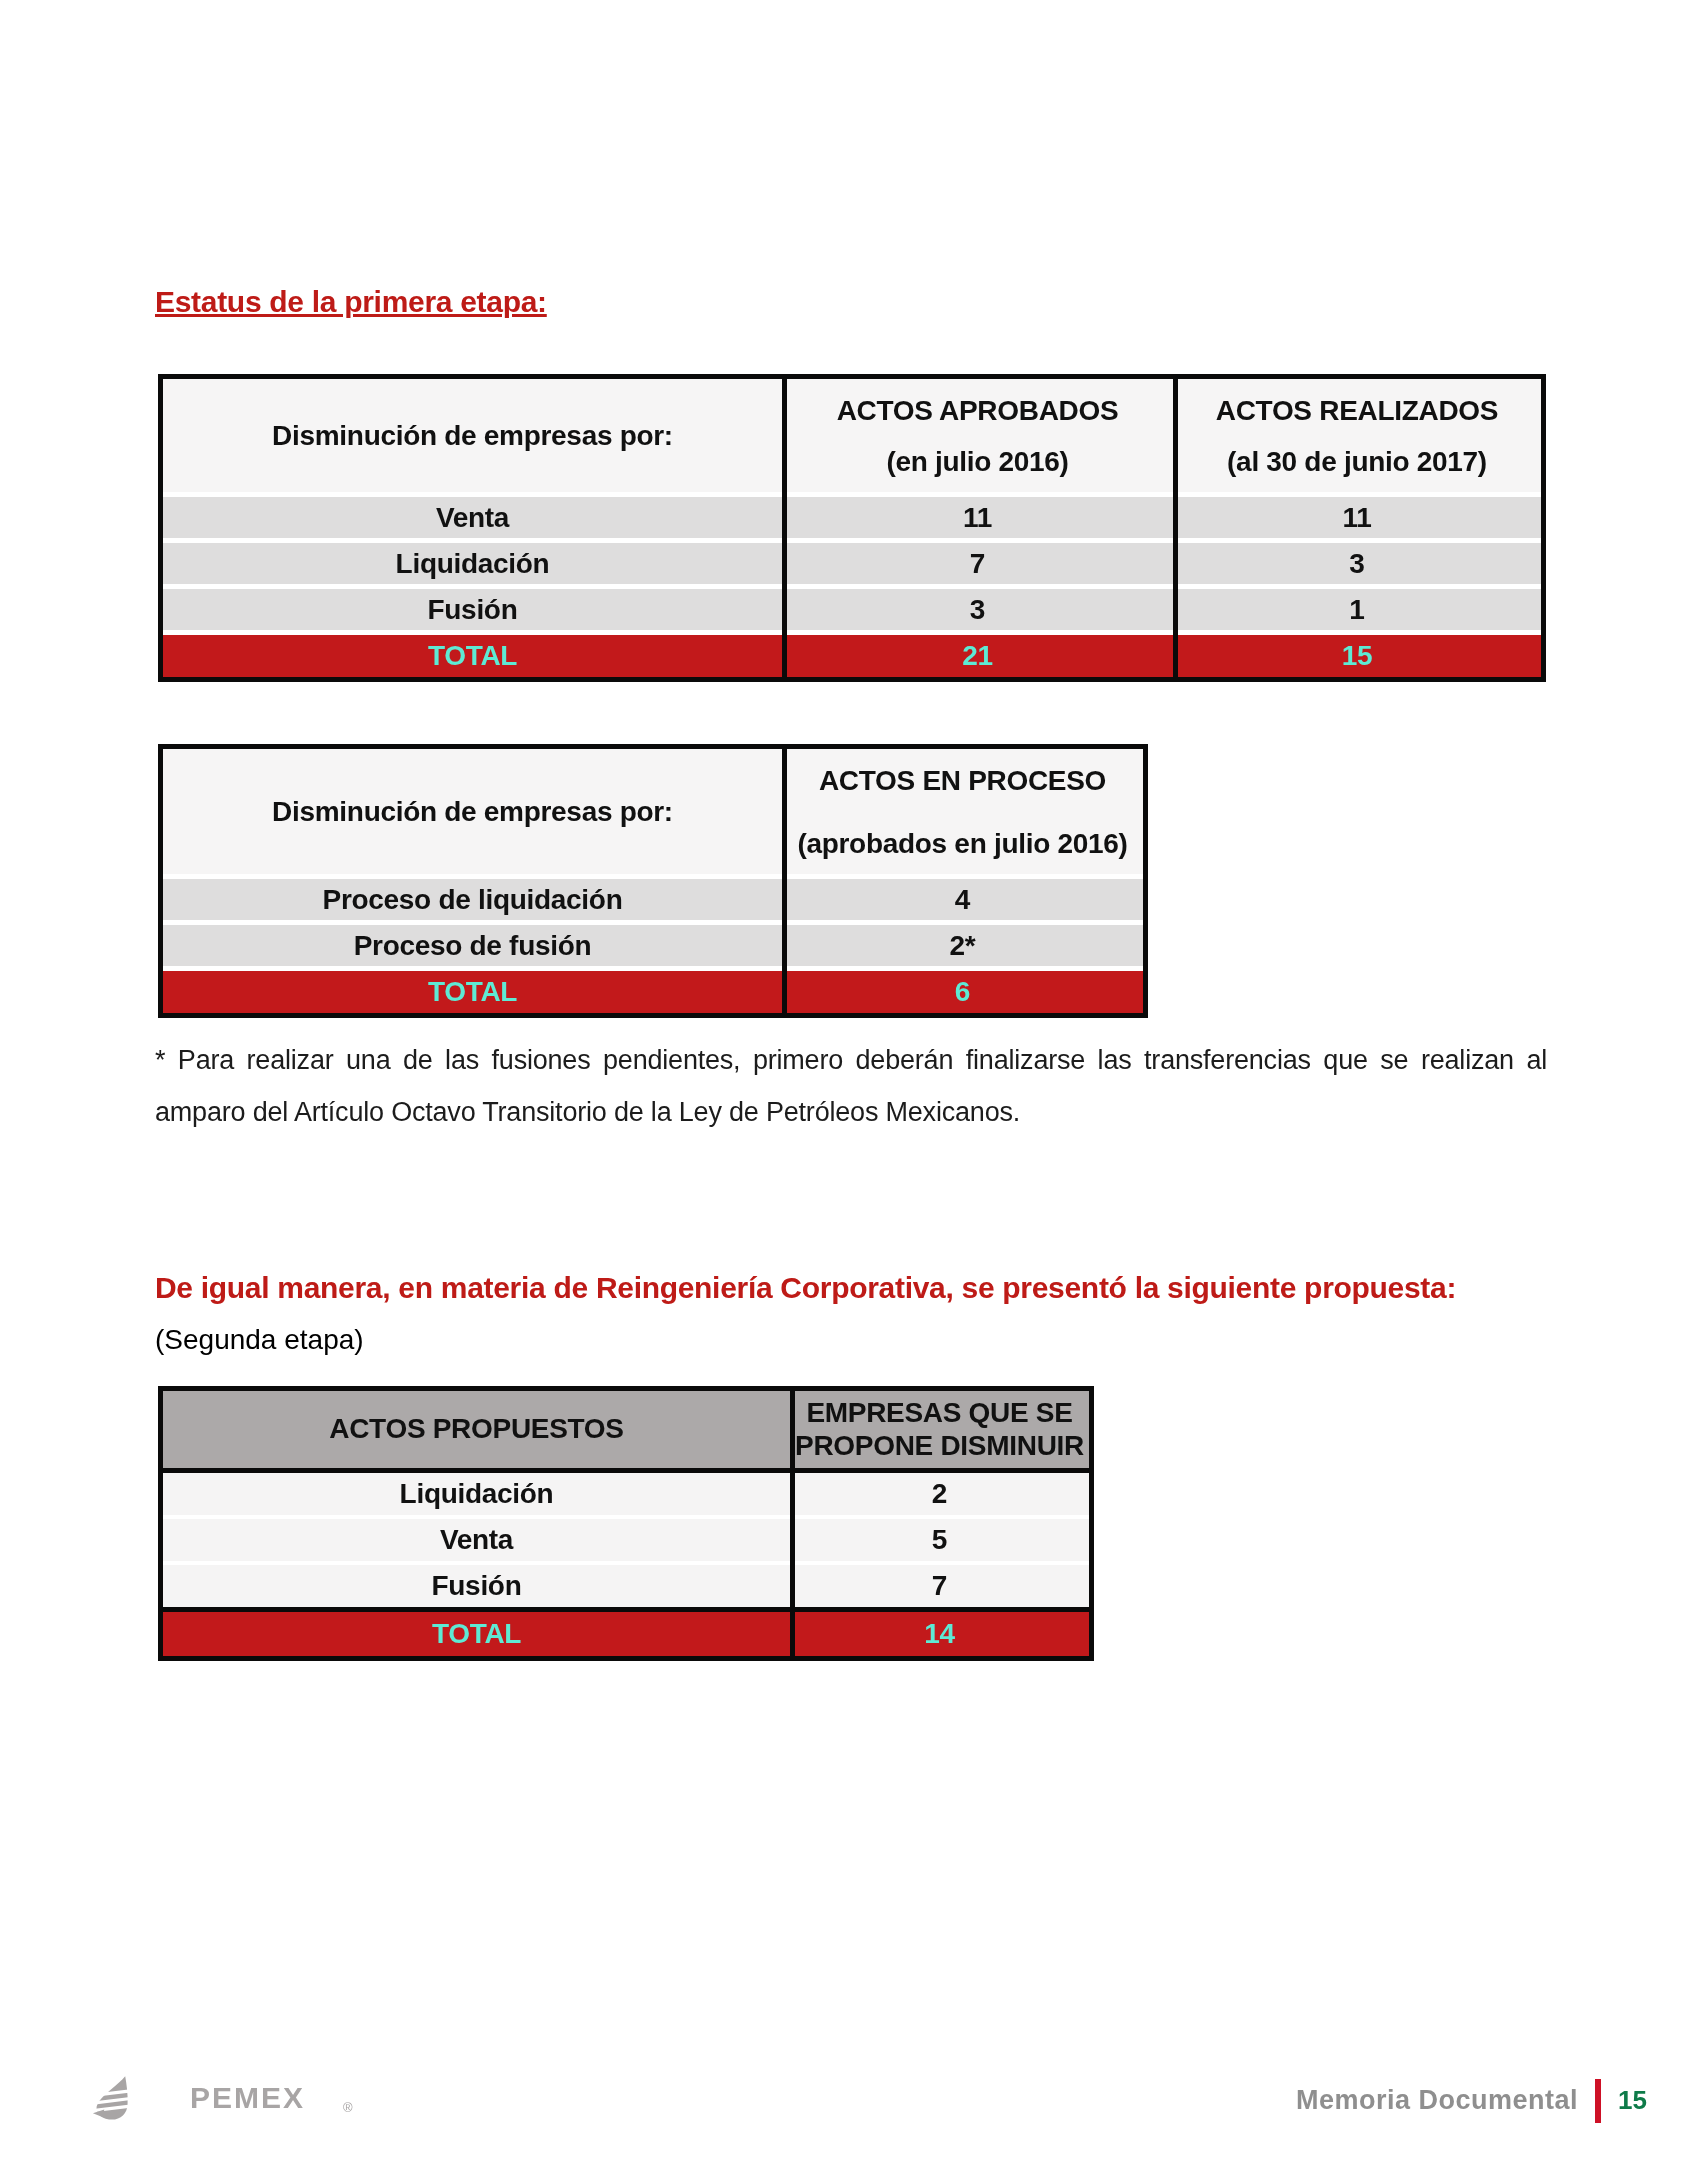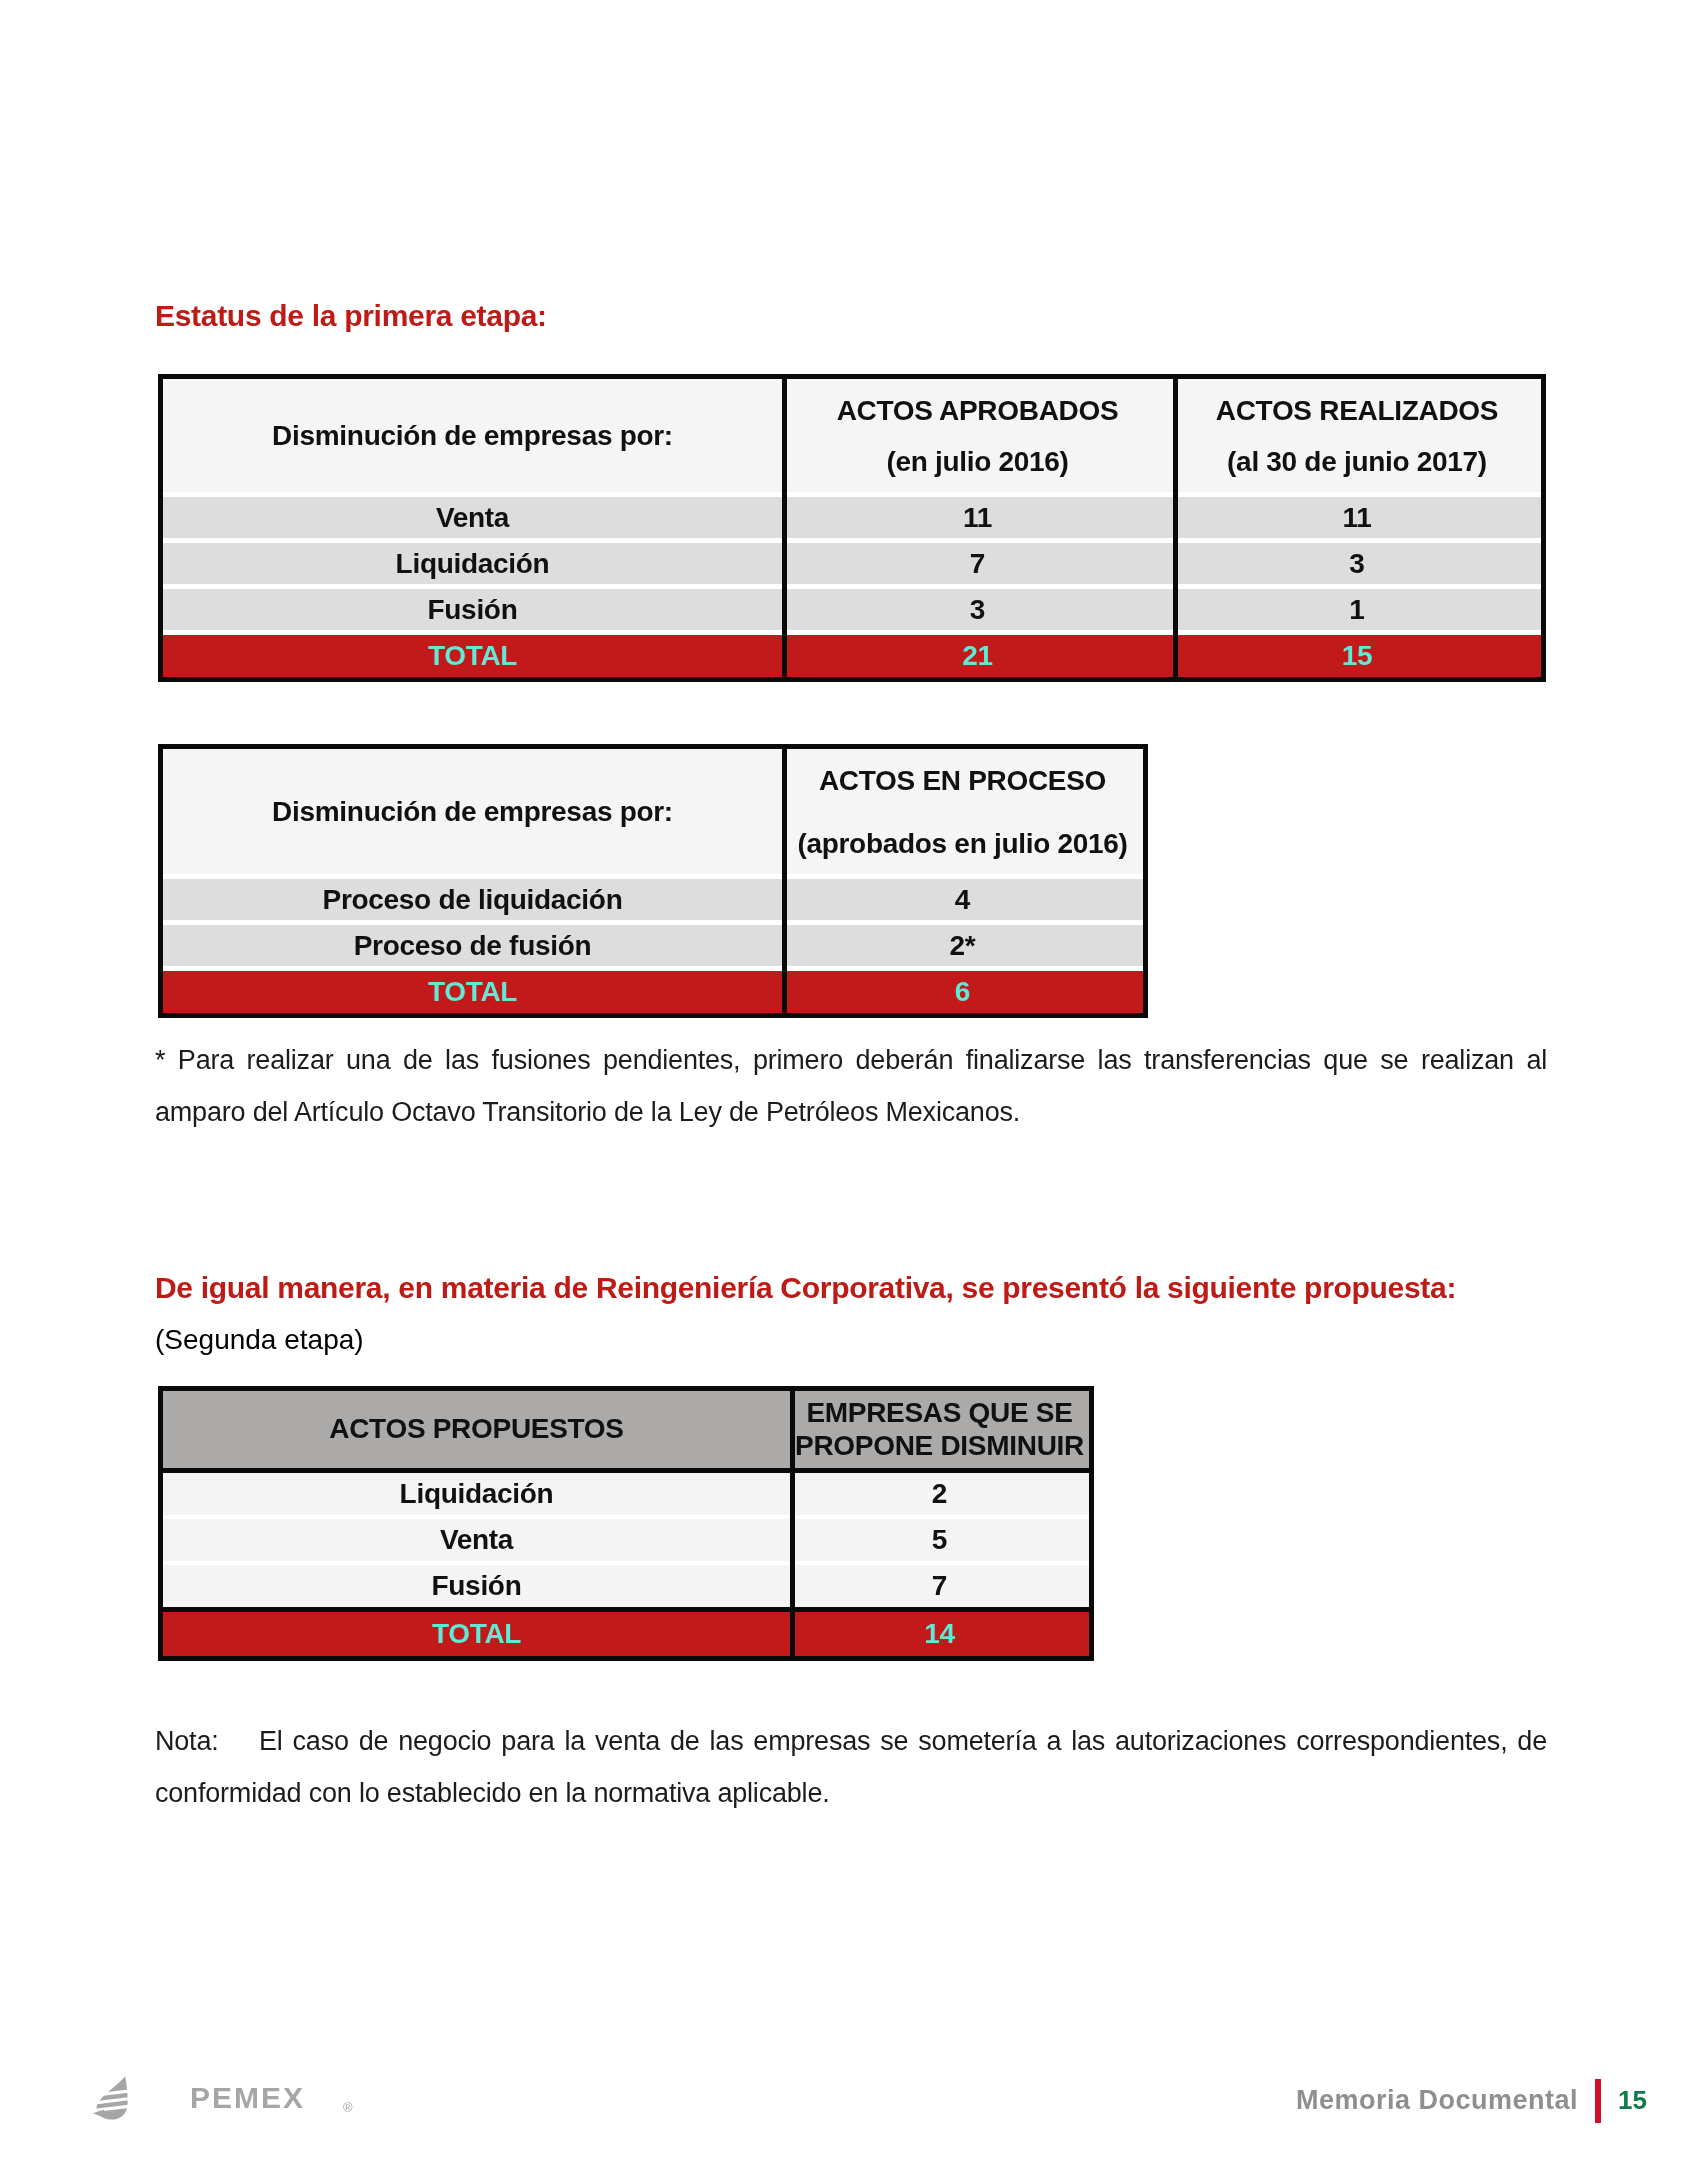--- a/index.html
+++ b/index.html
@@ -6,21 +6,21 @@
   .page {
     position:relative; width:1683px; height:2178px; margin:0 auto;
     background:#ffffff; overflow:hidden;
     font-family:"Liberation Sans","DejaVu Sans",sans-serif;
     color:#1f1f1f;
   }
 
   
   .red-heading { position:absolute; left:155px; font-size:30px; font-weight:700;
                  color:var(--heading_red,#BE1B17); letter-spacing:-0.3px; }
-  .h1 { top:299px; }
+  .h1 { top:285px;text-decoration:underline; }
   .h2 { top:1271px; }
   .subheading { position:absolute; left:155px; top:1324px; font-size:28px; color:#000000; }
 
   
   .tbl { position:absolute; box-sizing:border-box;
          border:5px solid var(--border_black,#0a0a0a); background:#ffffff; }
   .row { display:flex; align-items:center; text-align:center; }
   .cell { display:flex; flex-direction:column; justify-content:center; align-items:center;
           font-weight:700; font-size:28px; color:#111; letter-spacing:-0.3px; box-sizing:border-box; }
   .vline { position:absolute; top:0; bottom:0; width:5px; background:var(--border_black,#0a0a0a); z-index:5; }
@@ -171,23 +171,20 @@
     <div class="row data-row last">
       <div class="cell c1">Fusión</div>
       <div class="cell c2">7</div>
     </div>
     <div class="row total-row">
       <div class="cell c1">TOTAL</div>
       <div class="cell c2">14</div>
     </div>
   </div>
 
-  <div class="paragraph note">
-    <span class="note-label">Nota:</span><span>El caso de negocio para la venta de las empresas se sometería a las autorizaciones correspondientes, de conformidad con lo establecido en la normativa aplicable.</span>
-  </div>
 
   <div class="logo">
     <svg width="57" height="46" viewBox="0 0 60 48">
       <path d="M36 1 C29 10 12 20 7 30 C3 38 9 45 19 46.5 C30 48 38 41 38.5 31 C39 20 37.5 10 36 1 Z" fill="#A8A5A5"></path>
       <rect x="2" y="17" width="42" height="3.4" fill="#ffffff" transform="rotate(-7 23 19)"></rect>
       <rect x="2" y="25" width="44" height="3.4" fill="#ffffff" transform="rotate(-7 24 27)"></rect>
       <rect x="2" y="33" width="44" height="3.4" fill="#ffffff" transform="rotate(-7 24 35)"></rect>
       <path d="M2 40 L14 36 L12 44 Z" fill="#A8A5A5"></path>
     </svg>
     <span class="wordmark">PEMEX</span>

